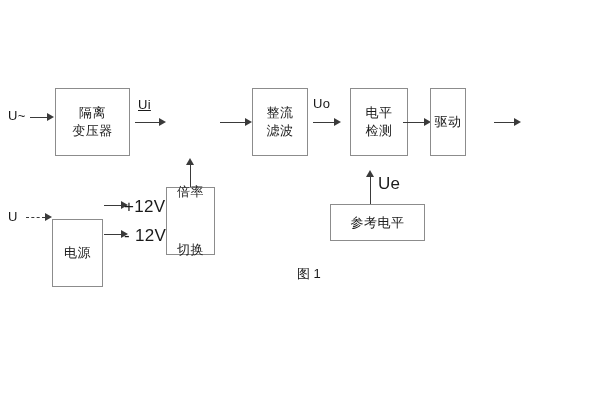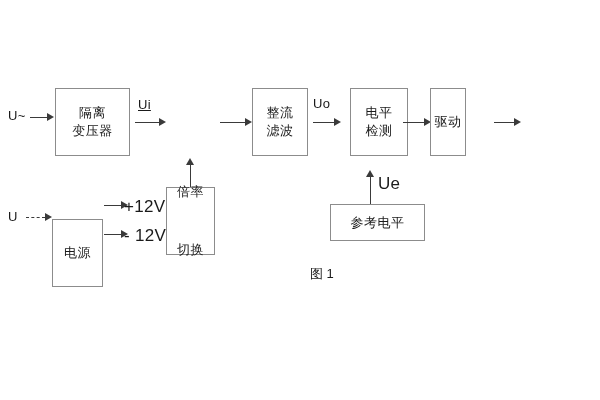--- a/index.html
+++ b/index.html
@@ -199,15 +199,15 @@
   <div class="varrow" style="left:366px; top:170px; height:34px;">
     <div class="shaft" style="height:28px;"></div>
     <div class="head"></div>
   </div>
   <div class="lbl lbl-sm" style="left:378px; top:174px;">Ue</div>
 
   <div class="box" style="left:330px; top:204px; width:95px; height:37px;">
     <span class="ln">参考电平</span>
   </div>
 
-  <div class="cap" style="left:297px; top:265px;margin-left:13px;">图 1</div>
+  <div class="cap" style="left:297px; top:265px;">图 1</div>
 
 </div>
 
 </body></html>

